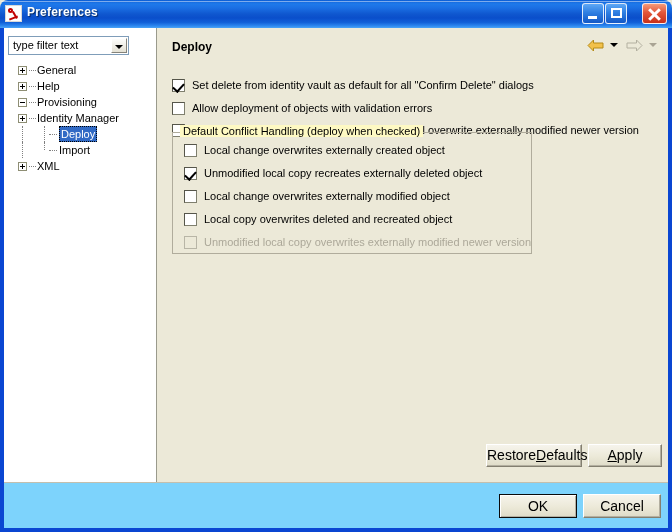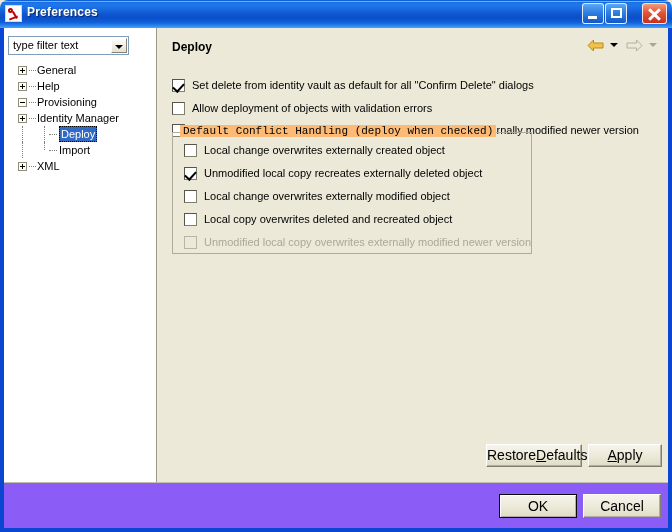--- a/index.html
+++ b/index.html
@@ -307,24 +307,23 @@
     left: 14px; top: 104px;
     width: 360px;
     height: 122px;
     border: 1px solid #b0ac9c;
     box-sizing: border-box;
   }
   #group-legend {
     position: absolute;
     left: 22px; top: 97px;
     padding: 0 3px;
-    background: #fdba74;
+    background: #fef9c3;
     font-size: 11px;
     color: #000;
-    font-family: Liberation Mono, monospace;
   }
 
   
   .btn {
     position: absolute;
     background: linear-gradient(to bottom,#f6f4ec 0%,#ece9d8 55%,#dedbc8 100%);
     border: 1px solid #ffffff;
     border-right-color: #837f70;
     border-bottom-color: #837f70;
     box-shadow: inset -1px -1px 0 #b3afa0;
@@ -337,21 +336,21 @@
   }
   .btn span { display: inline-block; }
   .btn u { text-decoration: underline; }
   #btn-restore { right: 86px; top: 416px; width: 96px; height: 23px; line-height: 21px; }
   #btn-apply   { right: 6px;  top: 416px; width: 74px;  height: 23px; line-height: 21px; }
 
   #footer {
     position: absolute;
     left: 0; top: 454px;
     width: 664px; height: 46px;
-    background: #8b5cf6;
+    background: #7dd3fc;
     border-top: 1px solid #c3bfae;
     box-sizing: border-box;
   }
   #btn-ok     { right: 91px; top: 11px; width: 78px; height: 24px; line-height: 22px;
                 border: 1px solid #0a0a0a; box-shadow: inset 1px 1px 0 #ffffff, inset -1px -1px 0 #b3afa0; }
   #btn-cancel { right: 7px;  top: 11px; width: 78px; height: 24px; line-height: 22px; }
 </style>
 </head>
 <body>
 

